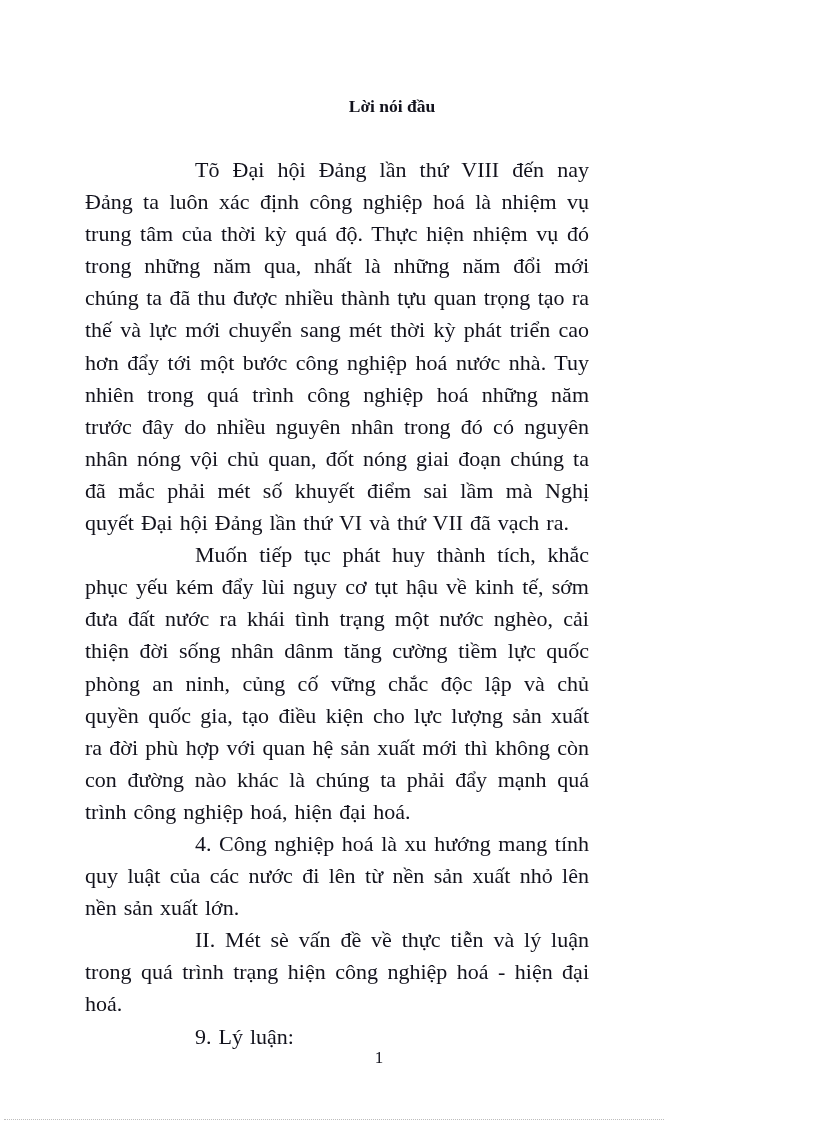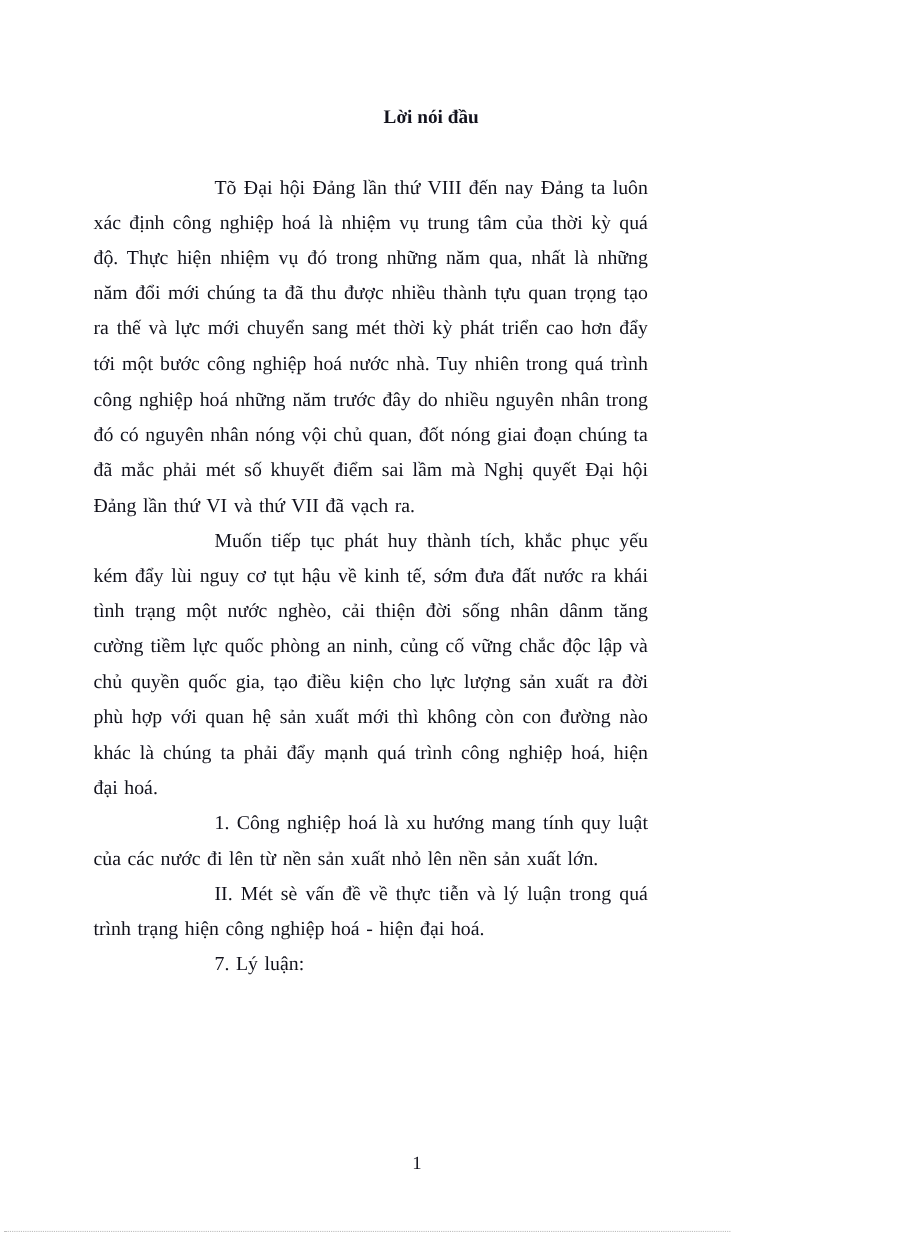--- a/index.html
+++ b/index.html
@@ -20,21 +20,21 @@
     }
     .doc-title {
       margin: 0 0 32px 110px;
       text-align: center;
       font-size: 17.5px;
       font-weight: bold;
       line-height: 32px;
     }
     .para {
       margin: 0;
-      font-size: 18px;
+      font-size: 22px;
       line-height: 32.1px;
       text-align: justify;
       text-indent: 110px;
       word-spacing: 1.5px;
     }
     .page-footer {
       position: absolute;
       left: 0;
       right: 0;
       top: 1042px;
@@ -59,26 +59,26 @@
 <div class="sheet">
 
   <h1 class="doc-title">Lời nói đầu</h1>
 
   <p class="para">Tõ Đại hội Đảng lần thứ VIII đến nay Đảng ta luôn xác định công nghiệp hoá là nhiệm vụ trung tâm của thời kỳ quá độ. Thực hiện nhiệm vụ đó trong những năm qua, nhất là những năm đổi mới chúng ta đã thu được nhiều thành tựu quan trọng tạo ra thế và lực mới chuyển sang mét thời kỳ phát triển cao hơn đẩy tới một bước công nghiệp hoá nước nhà. Tuy nhiên trong quá trình công nghiệp hoá những năm trước đây do nhiều nguyên nhân trong đó có nguyên nhân nóng vội chủ quan, đốt nóng giai đoạn chúng ta đã mắc phải mét số khuyết điểm sai lầm mà Nghị quyết Đại hội Đảng lần thứ VI và thứ VII đã vạch ra.</p>
 
   <p class="para">Muốn tiếp tục phát huy thành tích, khắc phục yếu kém đẩy lùi nguy cơ tụt hậu về kinh tế, sớm đưa đất nước ra khái tình trạng một nước nghèo, cải thiện đời sống nhân dânm tăng cường tiềm lực quốc phòng an ninh, củng cố vững chắc độc lập và chủ quyền quốc gia, tạo điều kiện cho lực lượng sản xuất ra đời phù hợp với quan hệ sản xuất mới thì không còn con đường nào khác là chúng ta phải đẩy mạnh quá trình công nghiệp hoá, hiện đại hoá.</p>
 
 
 
-  <p class="para">1. Công nghiệp hoá là xu hướng mang tính quy luật của các nước đi lên từ nền sản xuất nhỏ lên nền sản xuất lớn.</p>
+  <p class="para">4. Công nghiệp hoá là xu hướng mang tính quy luật của các nước đi lên từ nền sản xuất nhỏ lên nền sản xuất lớn.</p>
 
 
   <p class="para">II. Mét sè vấn đề về thực tiễn và lý luận trong quá trình trạng hiện công nghiệp hoá - hiện đại hoá.</p>
 
-  <p class="para">7. Lý luận:</p>
+  <p class="para">9. Lý luận:</p>
 
   <div class="page-footer">
     <span>1</span>
   </div>
 
   <div class="page-edge"></div>
 
 </div>
 
 </body></html>

